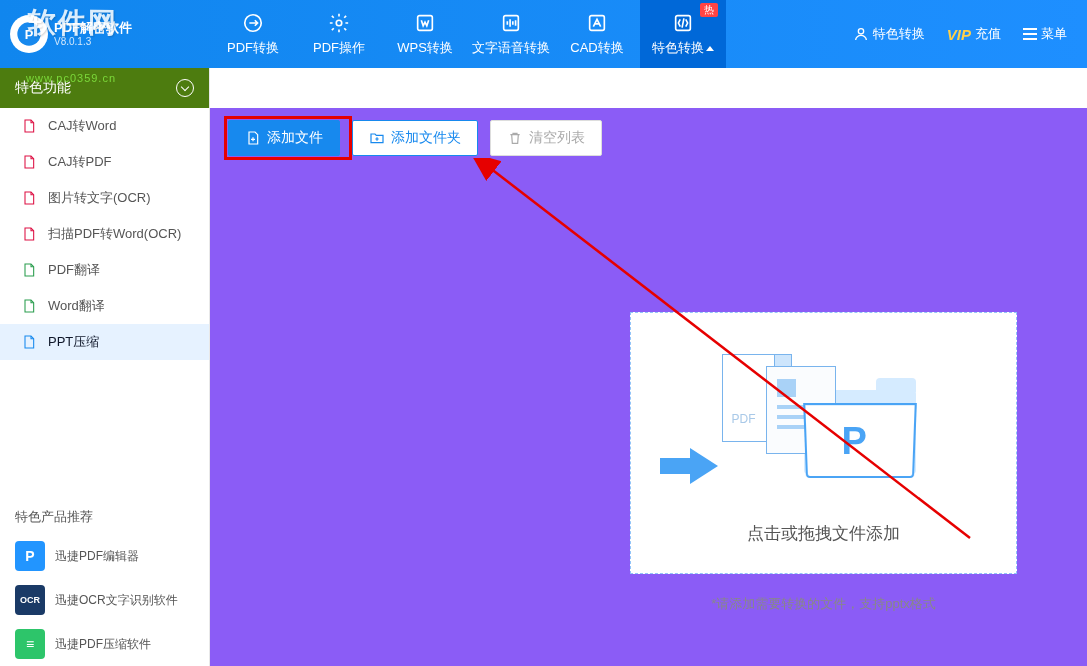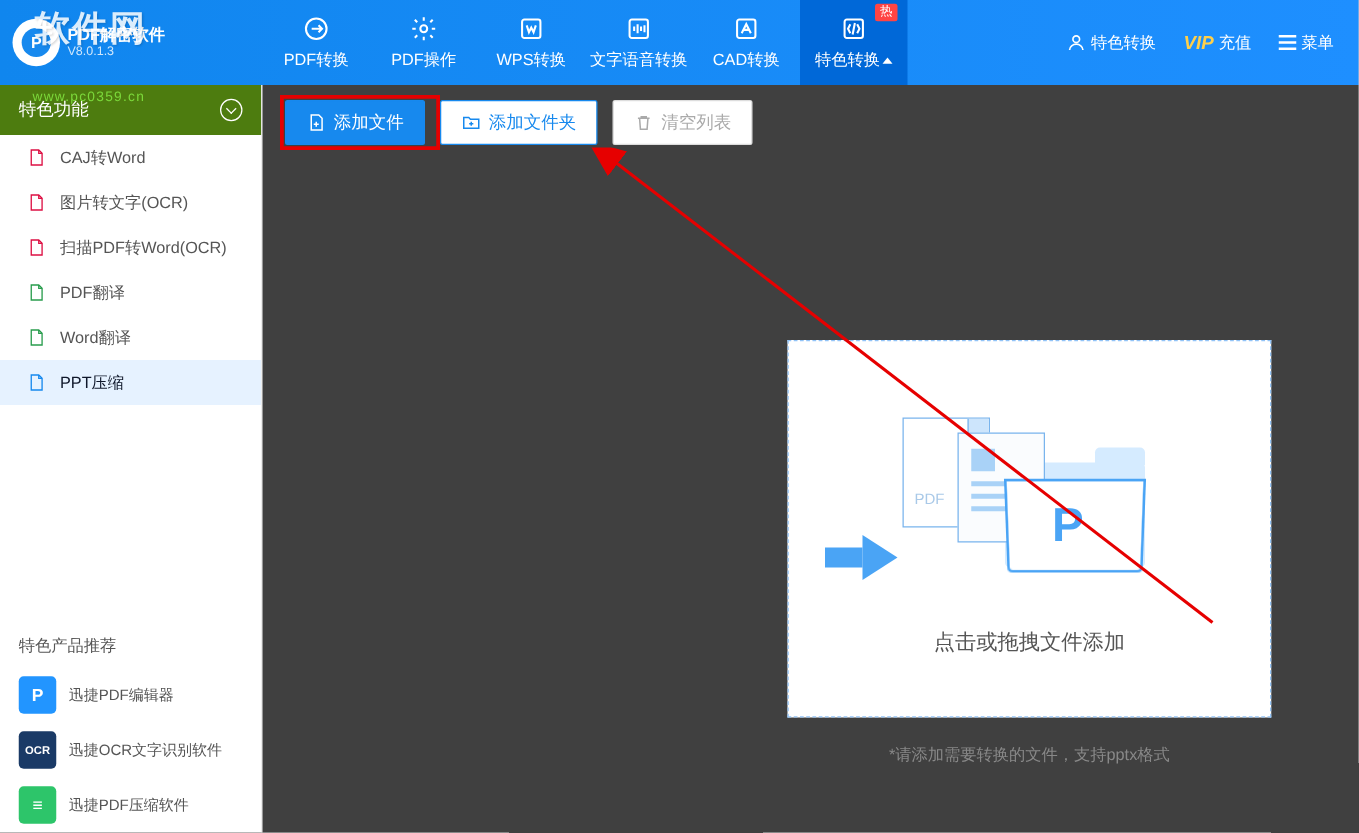--- a/index.html
+++ b/index.html
@@ -48,21 +48,21 @@
 .promo-header { font-size: 13px; color: #555; padding: 12px 15px 8px; }
 .promo-item { height: 44px; display: flex; align-items: center; padding-left: 15px; font-size: 12px; color: #555; cursor: pointer; gap: 10px; }
 .promo-icon { width: 30px; height: 30px; border-radius: 4px; display: flex; align-items: center; justify-content: center; color: #fff; font-size: 14px; font-weight: bold; }
 .promo-icon.blue { background: #2295ff; }
 .promo-icon.dark { background: #1a3a66; font-size: 9px; }
 .promo-icon.green { background: #2dc56a; }
 
 .sidebar-spacer { flex: 1; min-height: 80px; }
 
 
-.main { flex: 1; background: #404040; padding: 12px 18px; position: relative; }
+.main { flex: 1; background: #8b5cf6; padding: 12px 18px; position: relative; margin-top: 40px; }
 .toolbar { display: flex; gap: 12px; }
 .btn { height: 36px; padding: 0 16px; display: flex; align-items: center; gap: 6px; font-size: 14px; cursor: pointer; border-radius: 2px; }
 .btn-primary { background: #1789ee; color: #fff; border: 1px solid #1789ee; }
 .btn-outline { background: #fff; color: #1789ee; border: 1px solid #1789ee; }
 .btn-muted { background: #fff; color: #aaa; border: 1px solid #ddd; }
 .btn svg { width: 16px; height: 16px; }
 
 .highlight-box { position: absolute; top: 8px; left: 14px; width: 128px; height: 44px; border: 3px solid #e60000; pointer-events: none; z-index: 10; }
 
 .drop-zone { position: absolute; top: 204px; left: 420px; right: 70px; bottom: 92px; border: 1px dashed #92c4f8; background: #fff; }
@@ -199,20 +199,29 @@
     </div>
 
     <div class="sidebar-item">
       <span class="s-icon">
           <svg viewBox="0 0 24 24" fill="none" stroke="#d14" stroke-width="1.6">
             <path d="M6 3h9l4 4v14H6z"></path>
             <path d="M15 3v4h4"></path>
           </svg>
         </span>
       <span>CAJ转Word</span>
+    </div>
+    <div class="sidebar-item">
+      <span class="s-icon">
+          <svg viewBox="0 0 24 24" fill="none" stroke="#d14" stroke-width="1.6">
+            <path d="M6 3h9l4 4v14H6z"></path>
+            <path d="M15 3v4h4"></path>
+          </svg>
+        </span>
+      <span>CAJ转PDF</span>
     </div>
     <div class="sidebar-item">
       <span class="s-icon">
           <svg viewBox="0 0 24 24" fill="none" stroke="#d14" stroke-width="1.6">
             <path d="M6 3h9l4 4v14H6z"></path>
             <path d="M15 3v4h4"></path>
           </svg>
         </span>
       <span>图片转文字(OCR)</span>
     </div>

